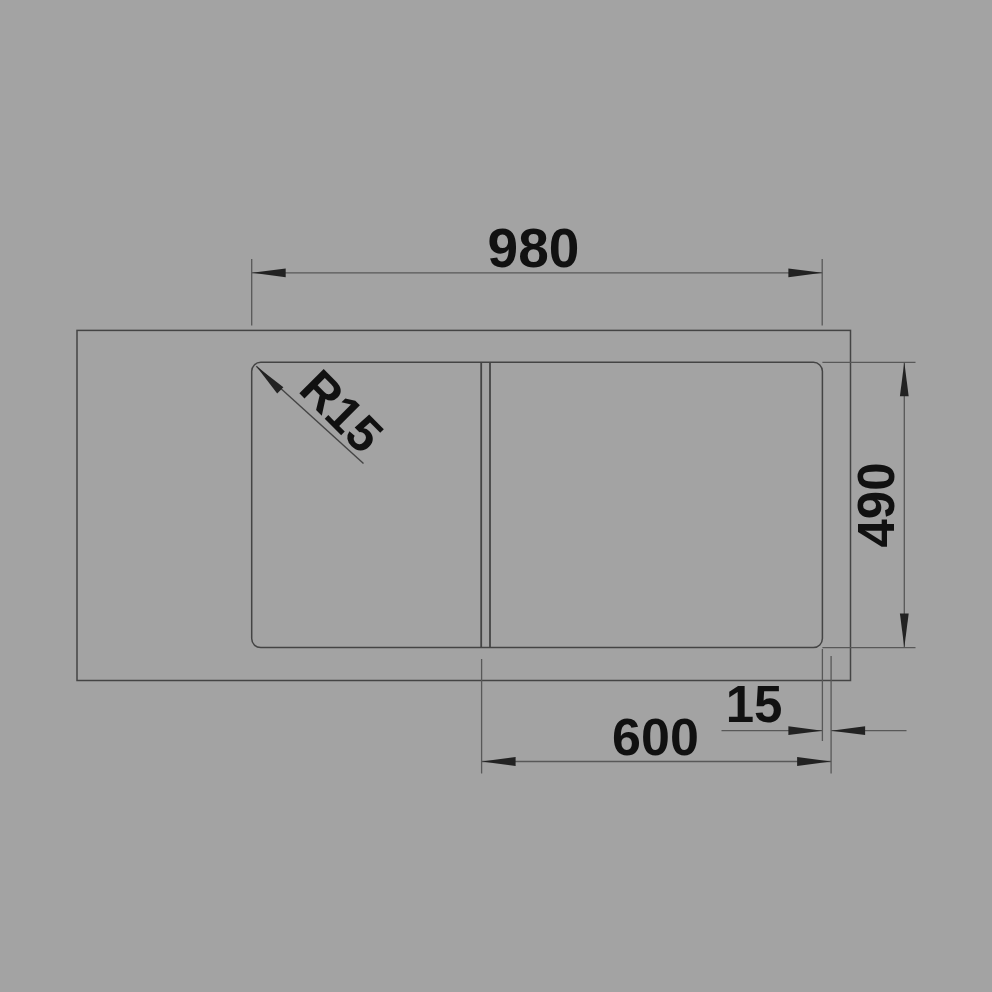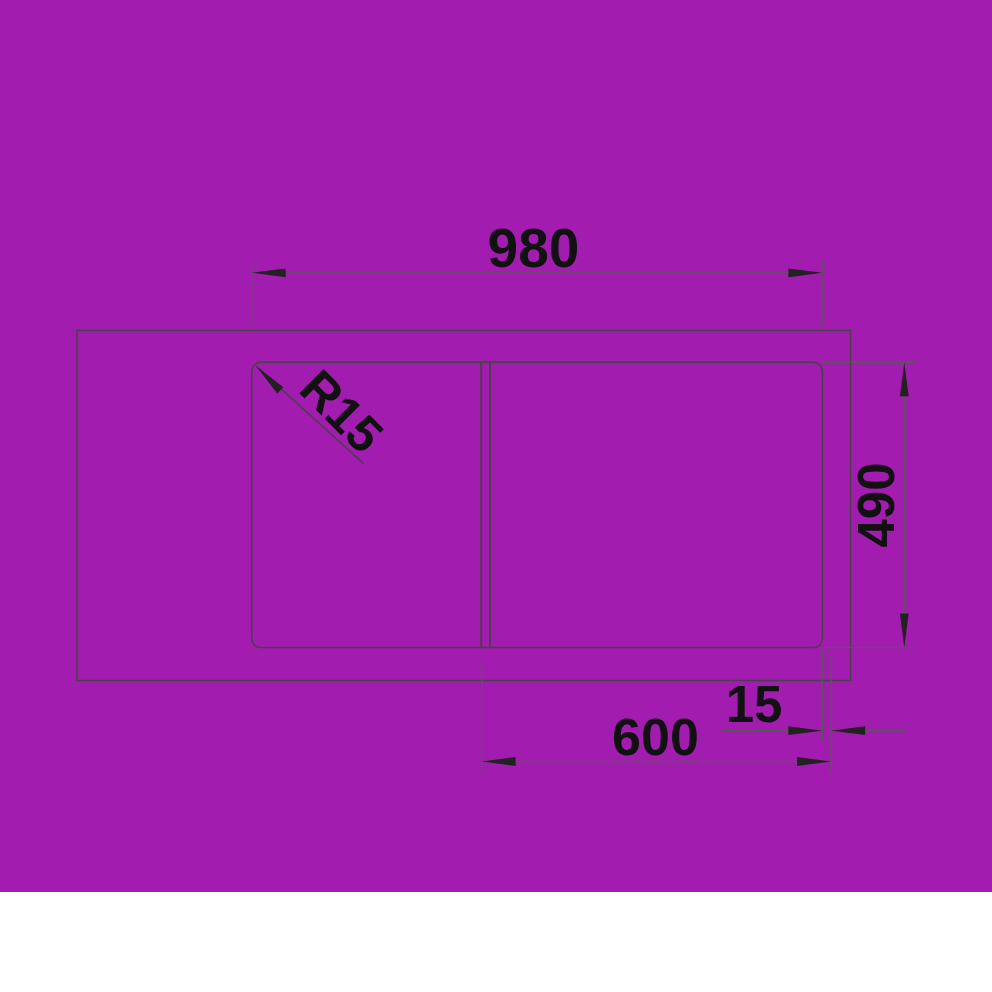--- a/index.html
+++ b/index.html
@@ -1,16 +1,16 @@
 <!DOCTYPE html>
 <html><head>
 <meta charset="utf-8">
 <style>
   html,body{margin:0;padding:0;background:#ffffff;}
-  .wrap{width:992px;height:892px;position:relative;background:#a21caf;}
+  .wrap{width:992px;height:992px;position:relative;background:#a3a3a3;}
   text{font-family:"Liberation Sans",sans-serif;font-weight:bold;fill:#111111;}
 </style>
 </head>
 <body>
 <div class="wrap">
 <svg width="992" height="992" viewBox="0 0 992 992" xmlns="http://www.w3.org/2000/svg">
 
   <rect x="77" y="330.4" width="773.5" height="350.1" fill="none" stroke="#444444" stroke-width="1.5"></rect>
 
   <rect x="251.7" y="362.3" width="570.7" height="285.3" rx="9" ry="9" fill="none" stroke="#444444" stroke-width="1.5"></rect>

